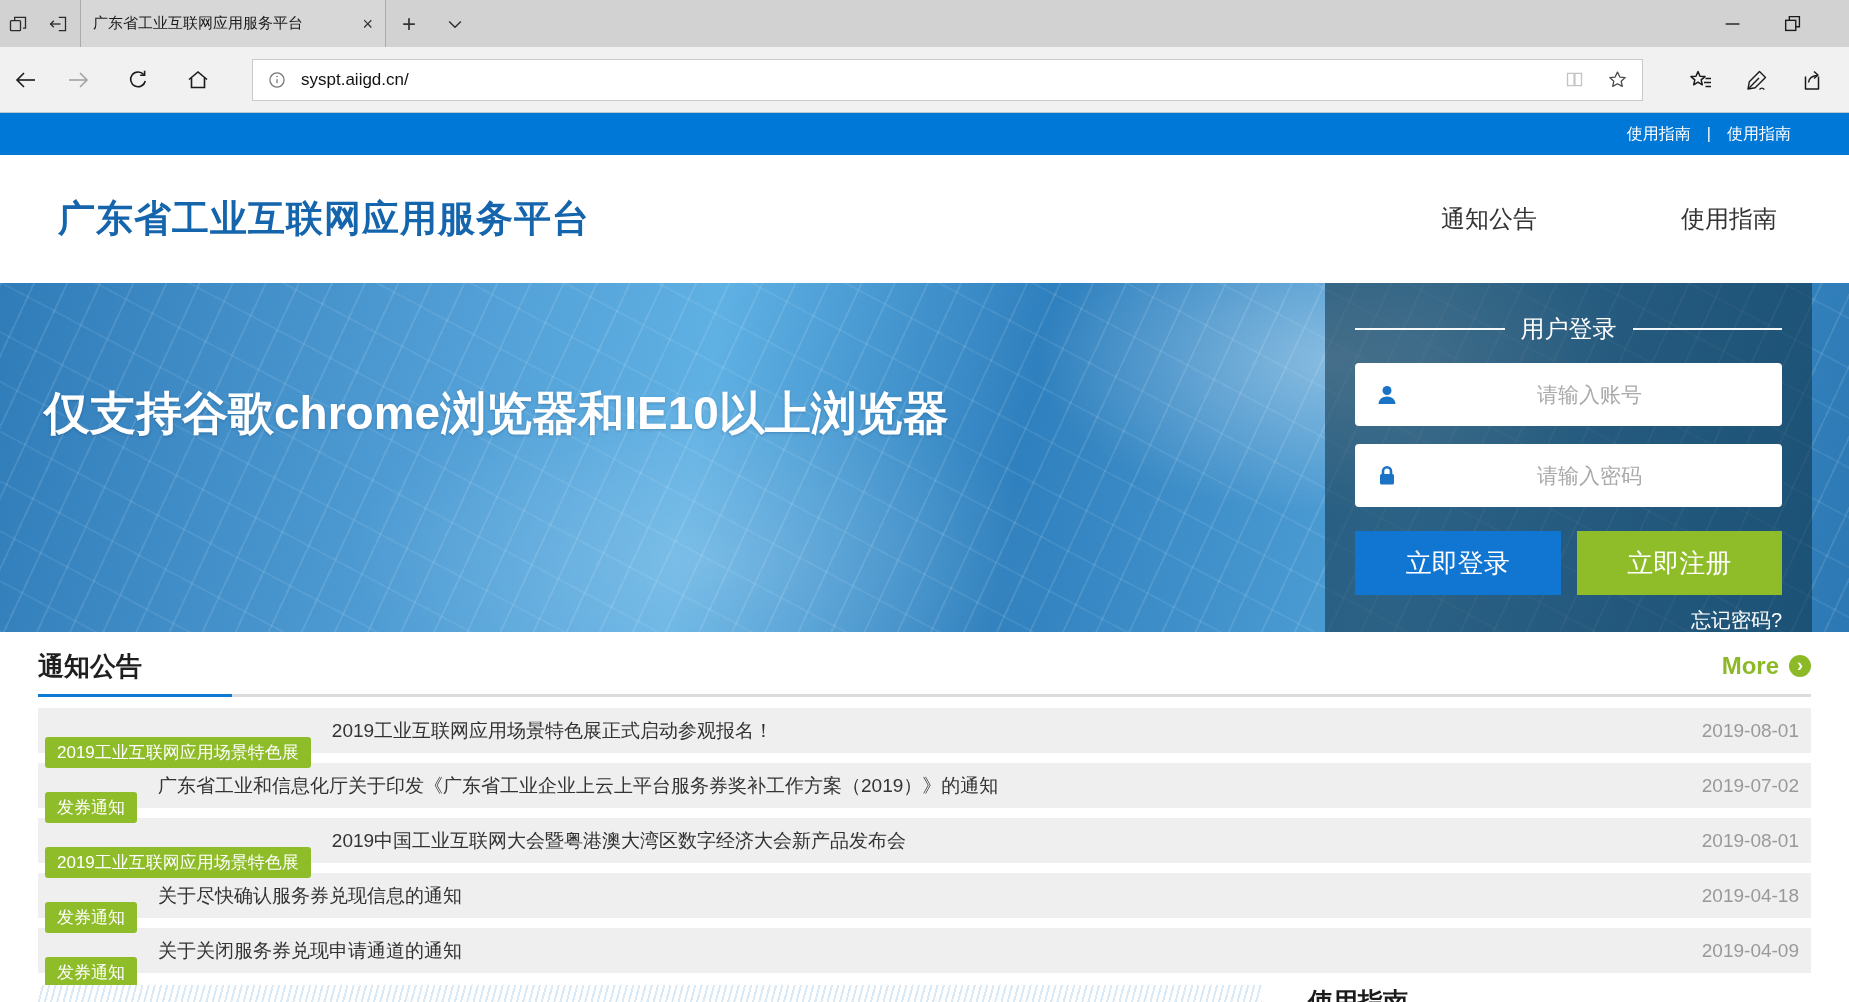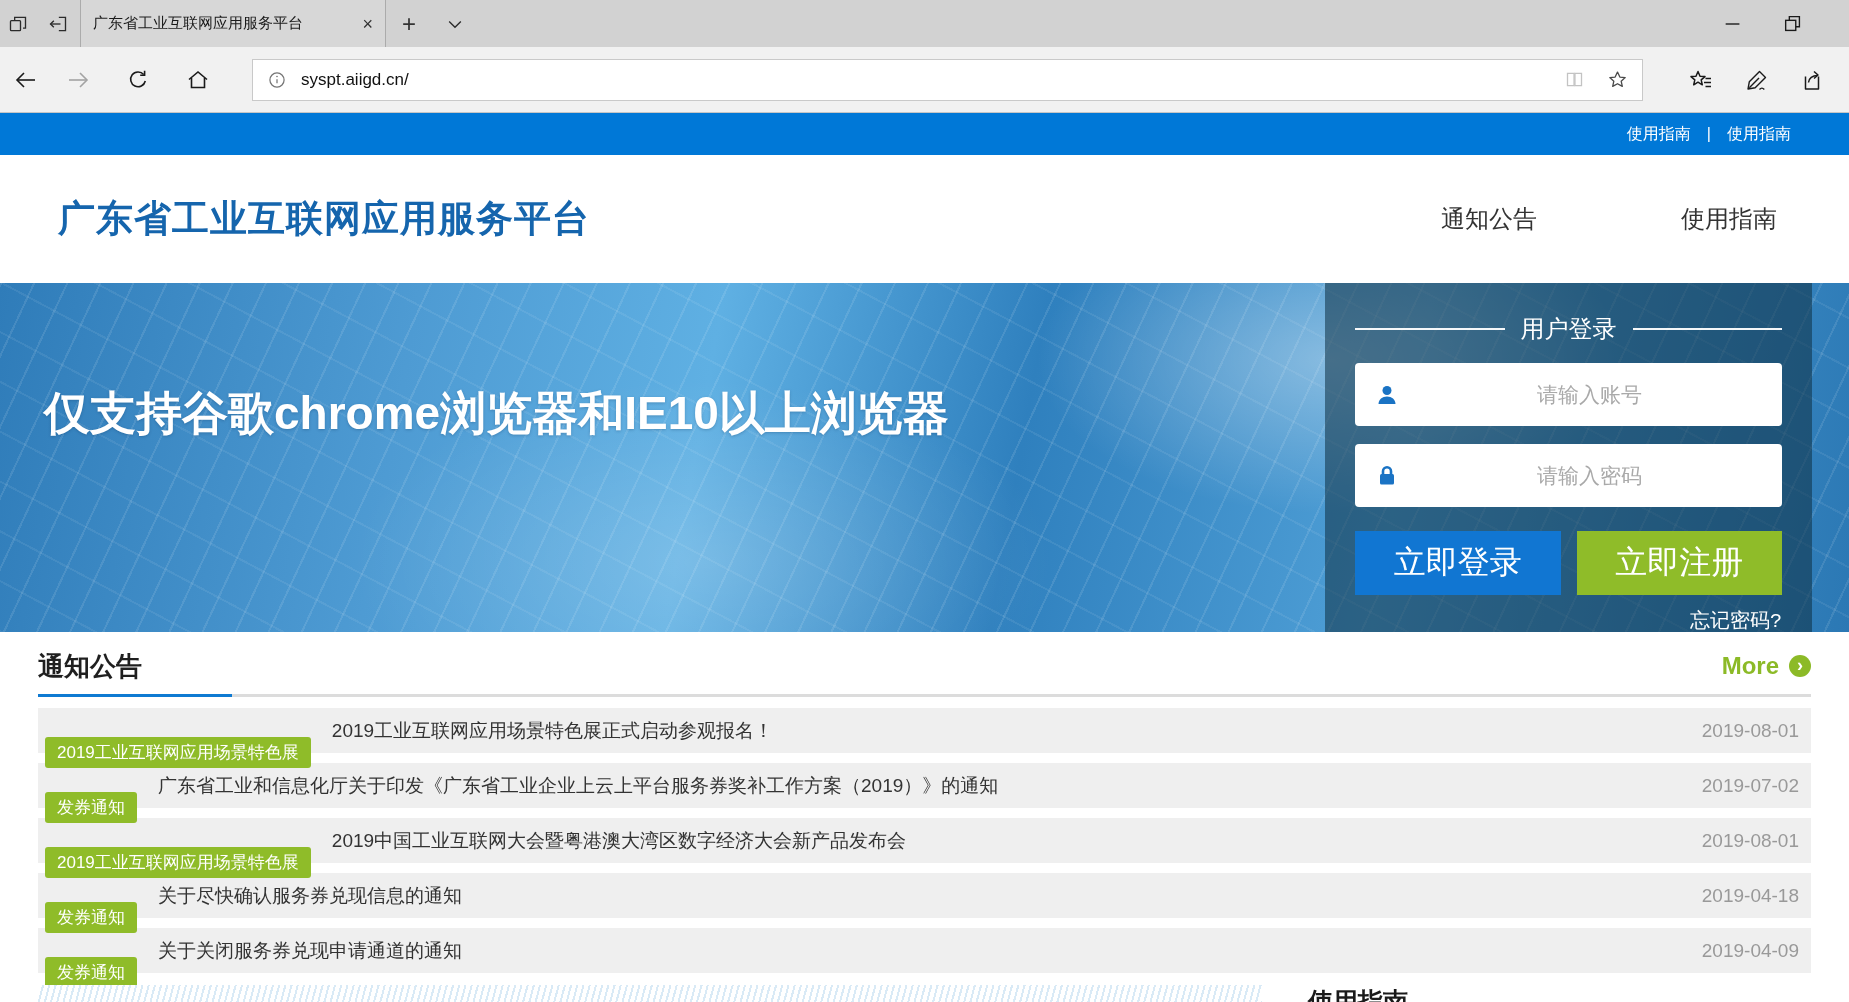--- a/index.html
+++ b/index.html
@@ -74,24 +74,24 @@
   .login-line { flex:1; height:2px; background:rgba(255,255,255,0.95); }
   .login-title { color:#fff; font-size:24px; }
   .login-field { margin-top:18px; height:63px; background:#fff; border-radius:4px;
                  display:flex; align-items:center; padding:0 20px; gap:18px; }
   .login-field svg { width:24px; height:24px; color:#1a73c4; flex:none; }
   .login-field input { flex:1; border:none; outline:none; font-size:21px; color:#333; background:transparent;
                  font-family:inherit;text-align:center; }
   .login-field input::placeholder { color:#a9a9a9; }
   .login-btn-row { display:flex; gap:16px; margin-top:24px; }
   .login-btn { flex:1; height:64px; display:flex; align-items:center; justify-content:center;
-               color:#fff; font-size:32px; cursor:pointer; }
+               color:#fff; font-size:26px; cursor:pointer; }
   .btn-login { background:#1176d2; }
   .btn-register { background:#8fbc29; }
-  .forgot-row { margin-top:12px; text-align:right;font-family:Liberation Mono, monospace; }
+  .forgot-row { margin-top:12px; text-align:right; }
   .forgot-link { color:#fff; font-size:20px; }
 
   
   .notices { padding:0 38px; margin-top:16px; }
   .notices-head { display:flex; justify-content:space-between; align-items:center; height:36px; }
   .notices-heading { font-size:26px; font-weight:bold; color:#1f1f1f; }
   .more-link { display:flex; align-items:center; gap:10px; }
   .more-label { color:#8cba27; font-size:24px; font-weight:bold; }
   .more-circle { width:22px; height:22px; border-radius:50%; background:#8cba27; color:#fff;
                  display:flex; align-items:center; justify-content:center;

